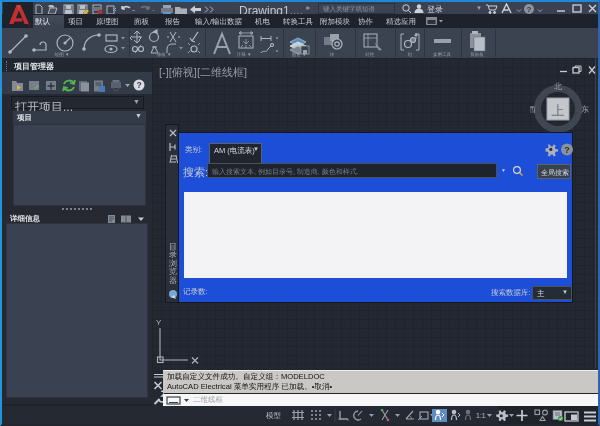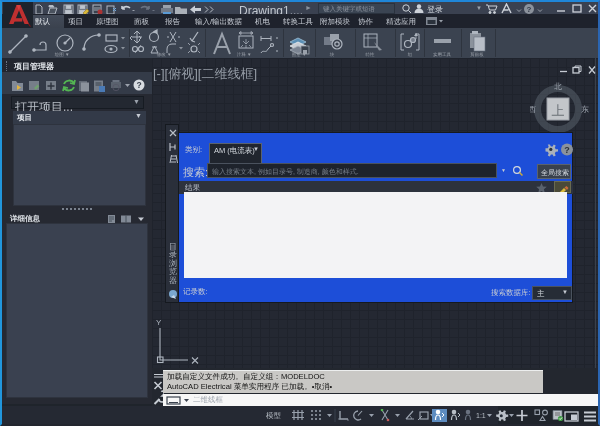--- a/index.html
+++ b/index.html
@@ -17,21 +17,21 @@
 
 #lpanel{left:0;top:56px;width:150px;height:346px;background:#262932}
 
 #draw{left:150px;top:56px;width:446px;height:312px;background:
  repeating-linear-gradient(to right,#1f232c 0,#1f232c 1px,transparent 1px,transparent 9px),
  repeating-linear-gradient(to bottom,#1f232c 0,#1f232c 1px,transparent 1px,transparent 9px),#242832}
 #cmdarea{left:150px;top:366px;width:446px;height:38px;background:#23272f}
 #statusbar{left:0;top:404px;width:496px;height:18px;background:#252933}
 #palstrip{left:163px;top:122px;width:14px;height:179px;background:#2a2f3a;border:1px solid #15191f}
 #palette{left:177px;top:130px;width:394px;height:171px;background:#1d4ed8;border:1px solid #15191f;border-left:none}
-#cmdhist{left:11px;top:2px;width:380px;height:23px;background:#c9c8c5;border-top:1px solid #eceeee;font-size:7.6px;color:#111;font-family:"Liberation Sans",sans-serif}
+#cmdhist{left:11px;top:2px;width:436px;height:23px;background:#c9c8c5;border-top:1px solid #eceeee;font-size:7.6px;color:#111;font-family:"Liberation Sans",sans-serif}
 #cmdinput{left:11px;top:26px;width:436px;height:12px;background:#f7f7f7}
 </style></head>
 <body>
 <div id="win">
  <div class="abs" id="titlebar">
   <svg class="abs" style="left:31px;top:2px" width="215" height="11" viewBox="0 0 215 11" fill="none" stroke="#b2b8c2" stroke-width="1">
 
     <path d="M3 1h4l2 2v7H3z" fill="#39414d"></path>
 
     <path d="M16 3V1.5h4l1 1.5h-1z" fill="#bfc5cd"></path>
@@ -258,21 +258,21 @@
     <rect x="14" y="1.5" width="10" height="7" fill="#828a96"></rect>
         <path d="M19 1.5v7" stroke="#39414d" stroke-width=".8"></path>
     <path d="M31 3.5l3 3.5 3-3.5z" fill="#c6cbd3"></path>
   </svg>
 
   <div class="abs" style="left:4px;top:165px;width:142px;height:175px;background:#3a4150;border:1px solid #2e333e"></div>
  </div>
  <div class="abs" id="draw">
   <div class="abs" style="left:443px;top:0;width:1px;height:346px;background:#3a414c"></div>
 
-  <span class="abs" style="left:1px;top:7px;font-size:13px;color:#959ca6">[-][俯视][二维线框]</span>
+  <span class="abs" style="left:7px;top:7px;font-size:11px;color:#959ca6">[-][俯视][二维线框]</span>
 
   <svg class="abs" style="left:407px;top:7px" width="40" height="10" viewBox="0 0 40 10" fill="none" stroke="#c6cbd3" stroke-width="1.3">
     <path d="M1 6.5h7"></path>
     <rect x="14" y="2.5" width="6" height="5.5"></rect>
         <path d="M16 2.5v-1.5h6v5.5h-2" stroke-width="1"></path>
     <path d="M30 1.5l6 7m0-7l-6 7"></path>
   </svg>
 
   <svg class="abs" style="left:378px;top:22px" width="62" height="62" viewBox="0 0 62 62">
     <circle cx="28" cy="29" r="20.5" fill="none" stroke="#58606b" stroke-width="7" opacity="0.55"></circle>
@@ -324,32 +324,20 @@
   </div>
   <span class="abs" style="left:322px;top:34px;font-size:5px;color:#c6cbd3">▼</span>
   <svg class="abs" style="left:333px;top:32px" width="12" height="12" viewBox="0 0 12 12" fill="none">
         <circle cx="5" cy="5" r="3.4" stroke="#d3d8de" stroke-width="1.2"></circle>
         <path d="M7.5 7.5l3 3" stroke="#caa83a" stroke-width="1.5"></path>
       </svg>
   <div class="abs" style="left:358px;top:31px;width:34px;height:15px;background:#39414d;border:1px solid #5a626e">
    <span style="position:absolute;left:3px;top:3px;font-size:7px;color:#d3d8de">全局搜索</span>
   </div>
 
-  <div class="abs" style="left:0;top:48px;width:394px;height:13px;background:#2d323d">
-   <span style="position:absolute;left:6px;top:2px;font-size:7.5px;color:#c6cbd3">结果</span>
-   <svg style="position:absolute;right:26px;top:2px" width="11" height="10" viewBox="0 0 11 10">
-          <path d="M5.5 0l1.5 3.5 3.8.3-2.9 2.5.9 3.7-3.3-2-3.3 2 .9-3.7L.2 3.8 4 3.5z" fill="#5a626e"></path>
-        </svg>
-   <div style="position:absolute;right:2px;top:0px;width:17px;height:12px;background:#4a4a38;border:1px solid #6a6a50">
-    <svg width="15" height="10" viewBox="0 0 15 10">
-            <path d="M3 8l6-6 2 2-6 6-2.5.5z" fill="#d8b83a"></path>
-            <path d="M9.5 1.5l2-1.5 2 2-1.5 2z" fill="#c86a3a"></path>
-          </svg>
-   </div>
-  </div>
 
   <div class="abs" style="left:5px;top:59px;width:383px;height:86px;background:#f3f3f5"></div>
 
   <span class="abs" style="left:4px;top:154px;font-size:7.5px;color:#c6cbd3">记录数:</span>
   <span class="abs" style="left:312px;top:155px;font-size:7.5px;color:#c6cbd3">搜索数据库:</span>
   <div class="abs" style="left:353px;top:153px;width:40px;height:14px;background:#262c36;border:1px solid #4a525e">
    <span style="position:absolute;left:4px;top:2px;font-size:7.5px;color:#d3d8de">主</span>
    <span style="position:absolute;right:3px;top:2px;font-size:6px;color:#c6cbd3">▼</span>
   </div>
  </div>

